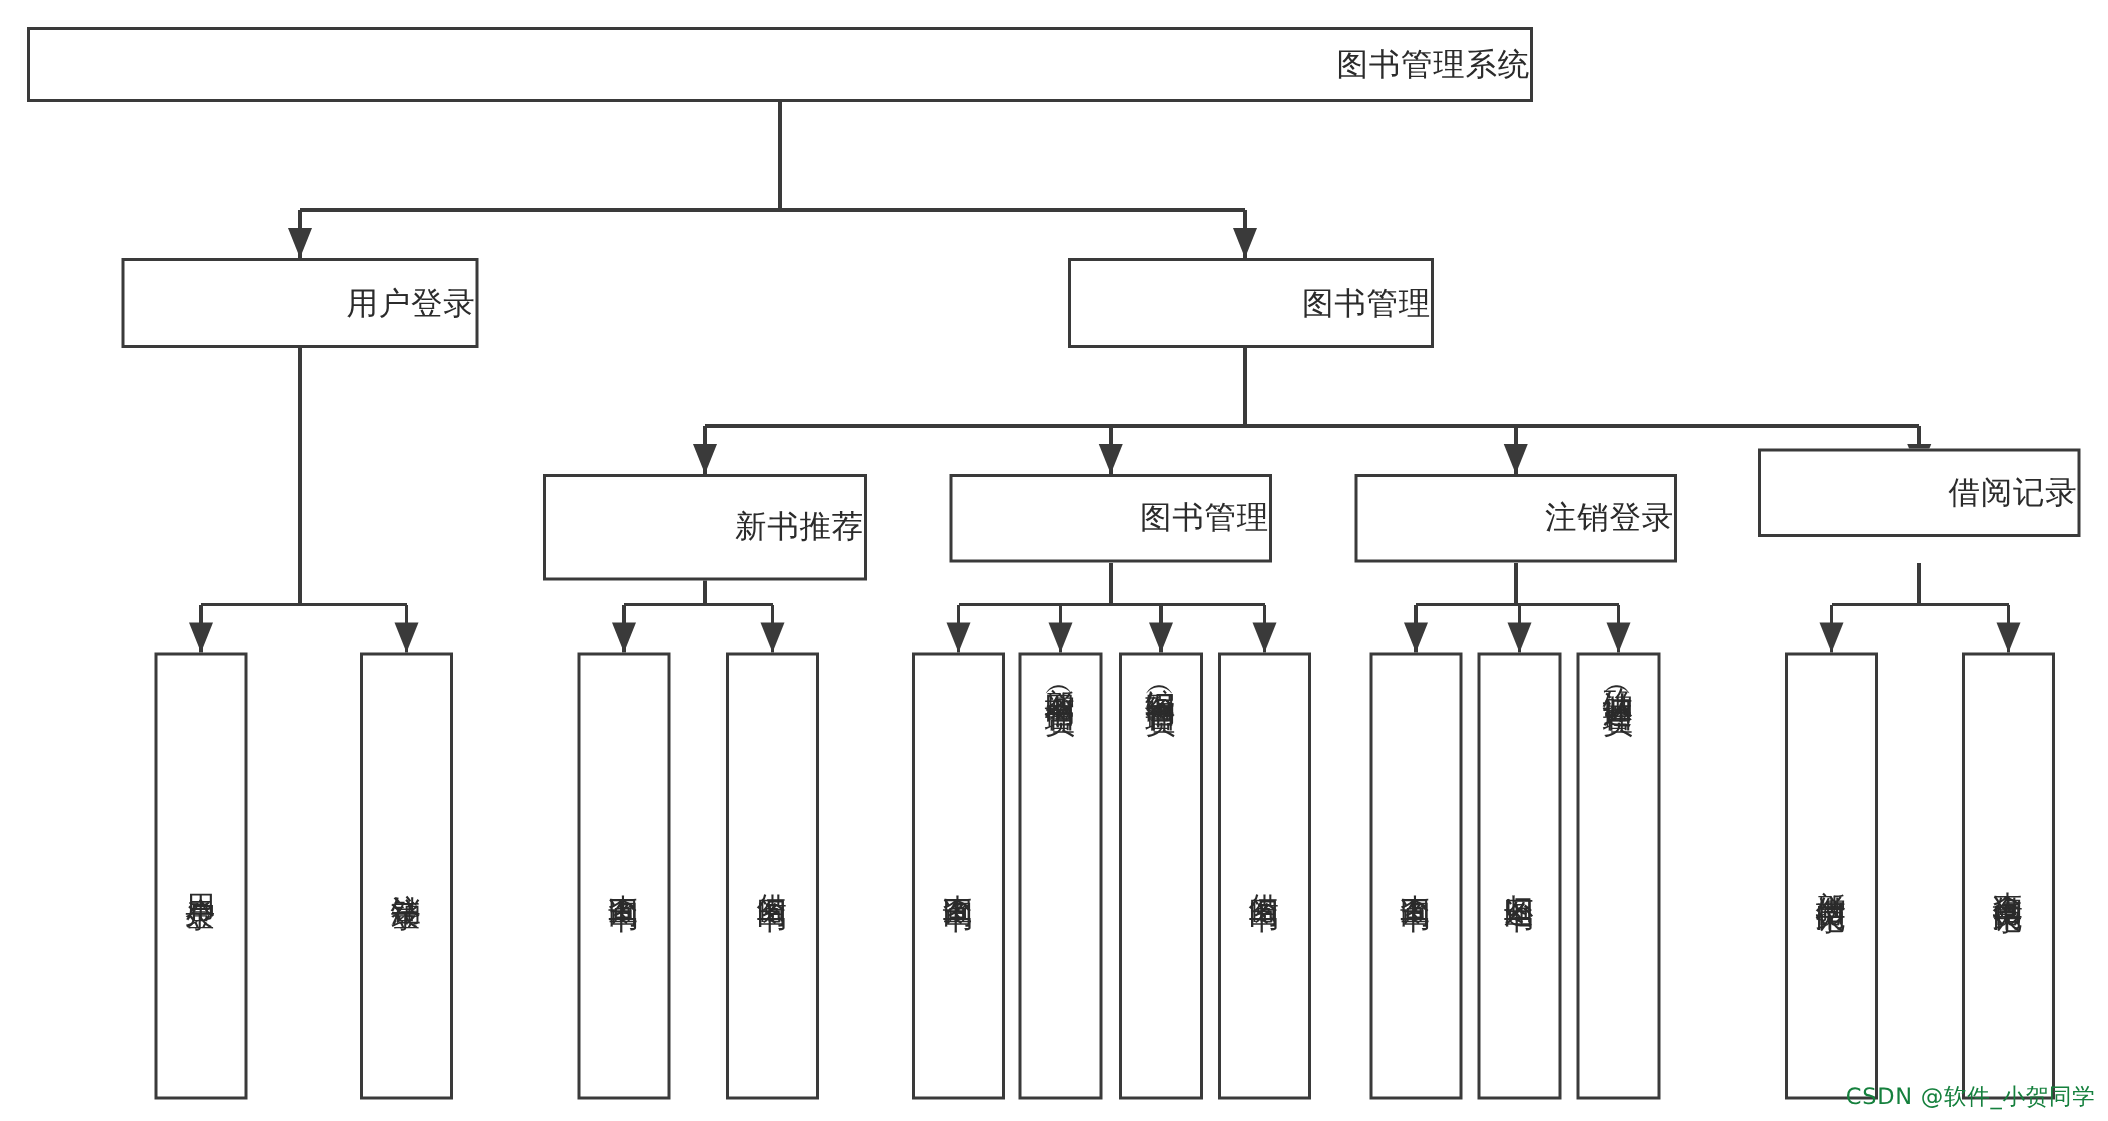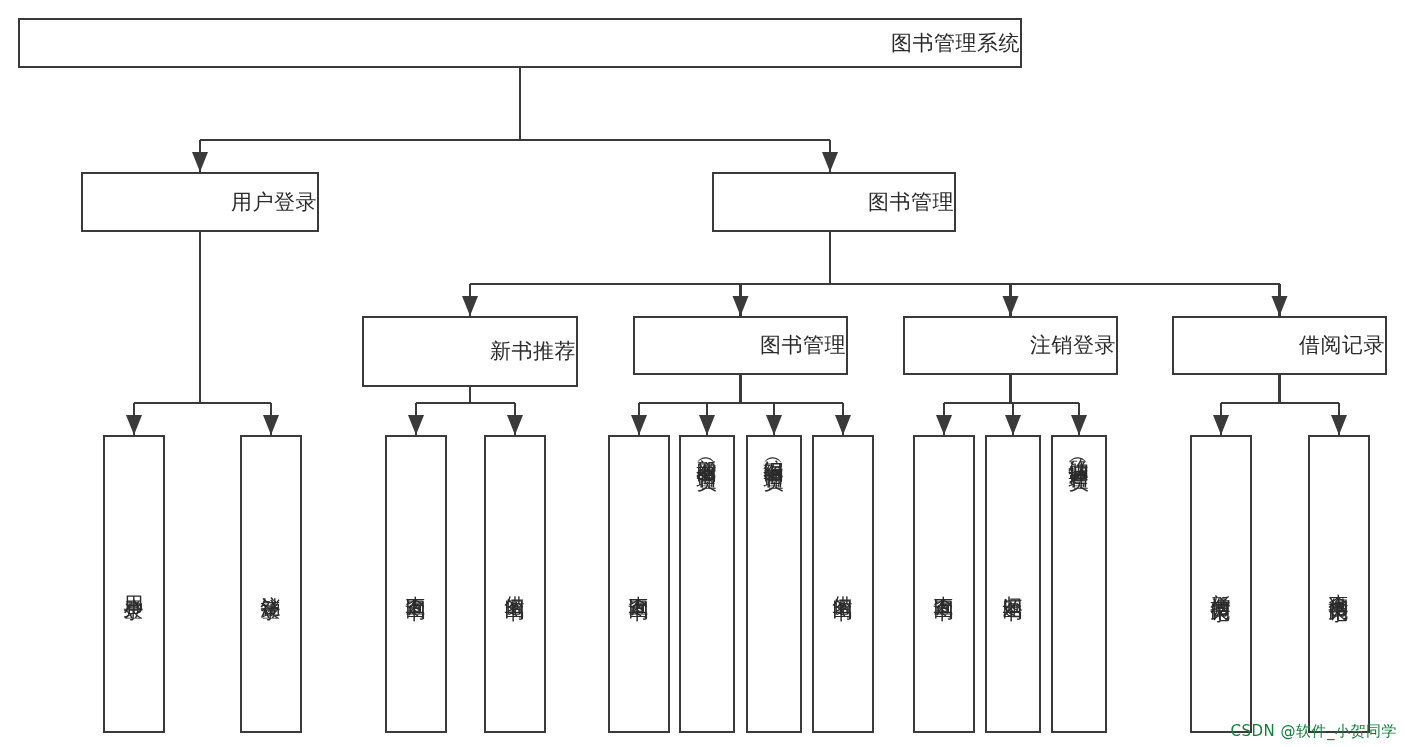--- a/index.html
+++ b/index.html
@@ -142,21 +142,21 @@
       </div>
       <div class="node" style="left: 362px; top: 316px; width: 216px; height: 71px; border-color: rgb(58, 58, 58);">
         <span class="label" style="color: rgb(43, 43, 43);">新书推荐</span>
       </div>
       <div class="node" style="left: 633px; top: 316px; width: 215px; height: 59px; border-color: rgb(58, 58, 58);">
         <span class="label" style="color: rgb(43, 43, 43);">图书管理</span>
       </div>
       <div class="node" style="left: 903px; top: 316px; width: 215px; height: 59px; border-color: rgb(58, 58, 58);">
         <span class="label" style="color: rgb(43, 43, 43);">注销登录</span>
       </div>
-      <div class="node" style="left: 1172px; top: 316px; width: 215px; height: 59px; border-color: rgb(58, 58, 58);">
+      <div class="node" style="left: 1172px; top: 299px; width: 215px; height: 59px; border-color: rgb(58, 58, 58);">
         <span class="label" style="color: rgb(43, 43, 43);">借阅记录</span>
       </div>
       <div class="node vertical centered" style="left: 103px; top: 435px; width: 62px; height: 298px; border-color: rgb(58, 58, 58);">
         <span class="label" style="color: rgb(43, 43, 43);">用户登录</span>
       </div>
       <div class="node vertical centered" style="left: 240px; top: 435px; width: 62px; height: 298px; border-color: rgb(58, 58, 58);">
         <span class="label" style="color: rgb(43, 43, 43);">注销登录</span>
       </div>
       <div class="node vertical centered" style="left: 385px; top: 435px; width: 62px; height: 298px; border-color: rgb(58, 58, 58);">
         <span class="label" style="color: rgb(43, 43, 43);">查询图书</span>

